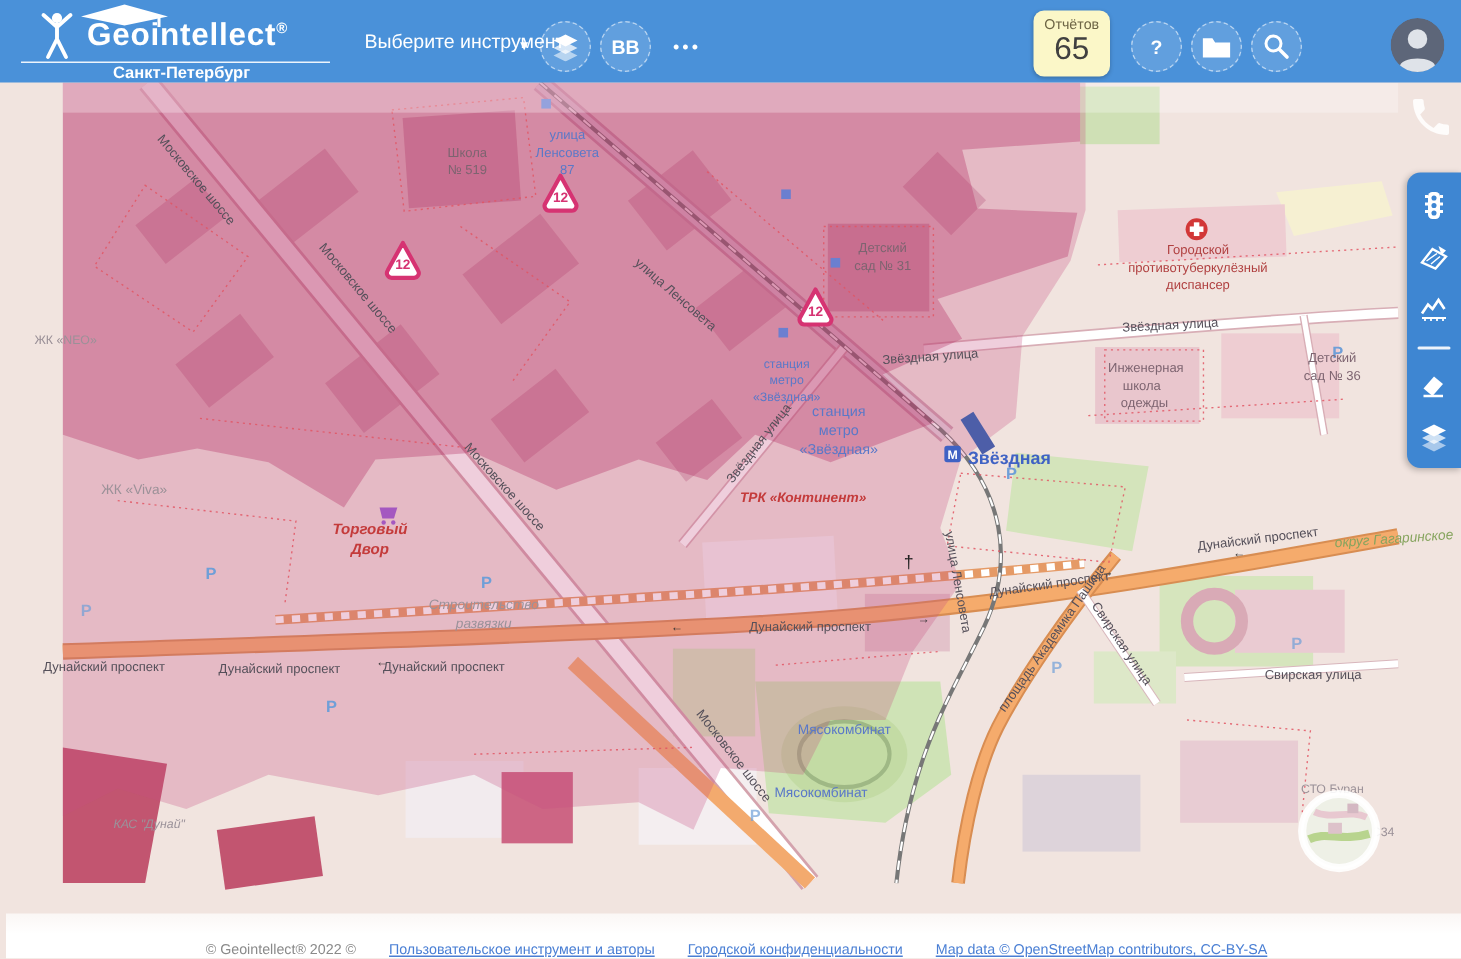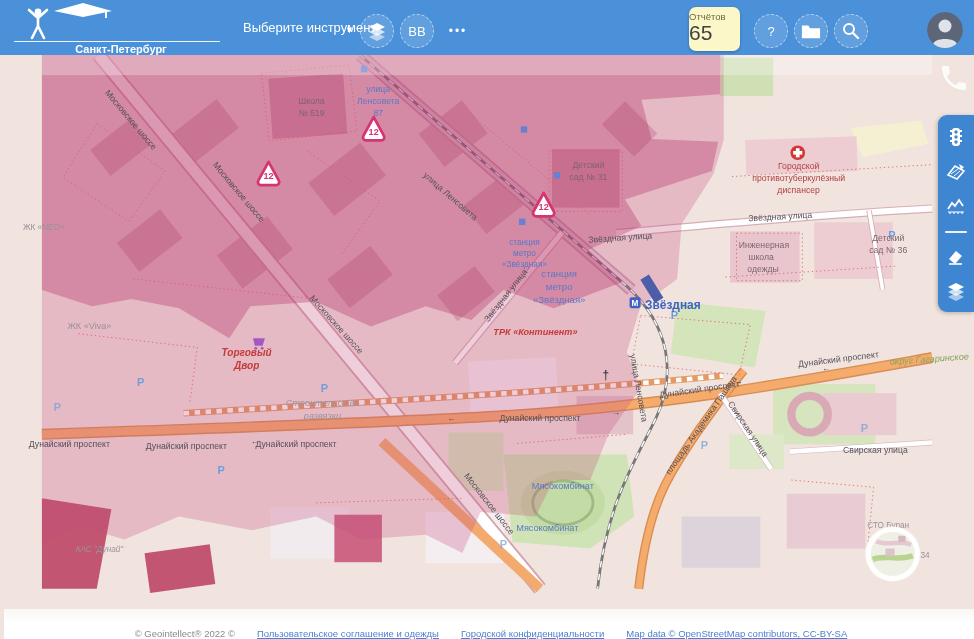--- a/index.html
+++ b/index.html
@@ -18,27 +18,27 @@
   .logo-rule { position:absolute; left:14px; top:41px; width:206px; height:1px;
     background:rgba(255,255,255,.9); }
   .logo-city { position:absolute; left:18px; top:43px; width:206px; text-align:center;
     color:#fff; font-size:11px; font-weight:bold; }
   .tool-select { position:absolute; left:243px; top:0; height:55px; display:flex;
     align-items:center; color:#fff; font-size:13px; cursor:pointer; }
   .tool-caret { position:absolute; left:345px; top:25px; color:#fff; font-size:9px; }
   .circle-btn { position:absolute; top:14px; width:34px; height:34px; border-radius:50%;
     border:1px dashed rgba(255,255,255,.55); background:rgba(255,255,255,.13);
     display:flex; align-items:center; justify-content:center; color:#fff;
-    font-weight:normal; font-size:13px; cursor:pointer; }
+    font-weight:bold; font-size:13px; cursor:pointer; }
   .more-dots { position:absolute; left:441px; top:14px; width:34px; height:34px;
     display:flex; align-items:center; justify-content:center; color:#fff;
     font-size:12px; letter-spacing:2px; cursor:pointer; }
   .reports-badge { position:absolute; left:689px; top:7px; width:51px; height:44px;
     background:#fbf7c8; border-radius:7px; box-shadow:0 1px 3px rgba(0,0,0,.25);
-    text-align:left; cursor:pointer; }
+    text-align:center; cursor:pointer; }
   .reports-label { font-size:9.5px; color:#6d6545; margin-top:4px; }
   .reports-count { font-size:21px; color:#404040; line-height:21px; }
   .avatar { position:absolute; left:927px; top:12px; width:36px; height:36px;
     border-radius:50%; overflow:hidden; cursor:pointer; }
 
   
   #side-panel { position:absolute; right:0; top:115px; width:36px; height:197px;
     background:#3e86d2; border-radius:9px 0 0 9px; z-index:25;
     box-shadow:-1px 1px 4px rgba(0,0,0,.25); display:flex; flex-direction:column;
     align-items:center; padding-top:11px; gap:13px; }
@@ -356,20 +356,21 @@
         <circle cx="12" cy="5" r="3.4" fill="#ffffff"></circle>
         <path d="M12,9 V19 M12,11 L3,3 M12,11 L21,3 M12,19 L6,31 M12,19 L18,31" stroke="#ffffff" stroke-width="2.6" stroke-linecap="round" fill="none"></path>
       </svg>
     </div>
     <div class="logo-cap">
       <svg width="62" height="18" viewBox="0 0 62 18">
         <polygon points="2,9 31,1 60,9 31,15" fill="#ffffff"></polygon>
         <path d="M54,10 v6" stroke="#ffffff" stroke-width="2"></path>
       </svg>
     </div>
+    <div class="brand"><span>Geointellect</span><sup>®</sup></div>
     <div class="logo-rule"></div>
     <div class="logo-city">Санкт-Петербург</div>
 
     <div class="tool-select">Выберите инструмент</div>
     <div class="tool-caret">▼</div>
 
     <div class="circle-btn" style="left:360px;">
       <svg width="20" height="20" viewBox="0 0 20 20">
         <polygon points="10,2 18,6 10,10 2,6" fill="#ffffff"></polygon>
         <polygon points="10,7 18,11 10,15 2,11" fill="#ffffff" opacity=".75"></polygon>
@@ -401,18 +402,18 @@
       <svg width="36" height="36" viewBox="0 0 36 36">
         <circle cx="18" cy="18" r="18" fill="#5d6679"></circle>
         <circle cx="18" cy="14" r="6.5" fill="#dfe3e9"></circle>
         <path d="M6,33 c0-8 24-8 24,0 v3 h-24 z" fill="#dfe3e9"></path>
       </svg>
     </div>
   </div>
 
   <div id="footer">
     <span>© Geointellect® 2022 ©</span>
-    <a>Пользовательское соглашение и одежды</a>
+    <a>Пользовательское инструмент и авторы</a>
     <a>Городской конфиденциальности</a>
     <a>Map data © OpenStreetMap contributors, CC-BY-SA</a>
   </div>
 
 </div>
 
 </body></html>

